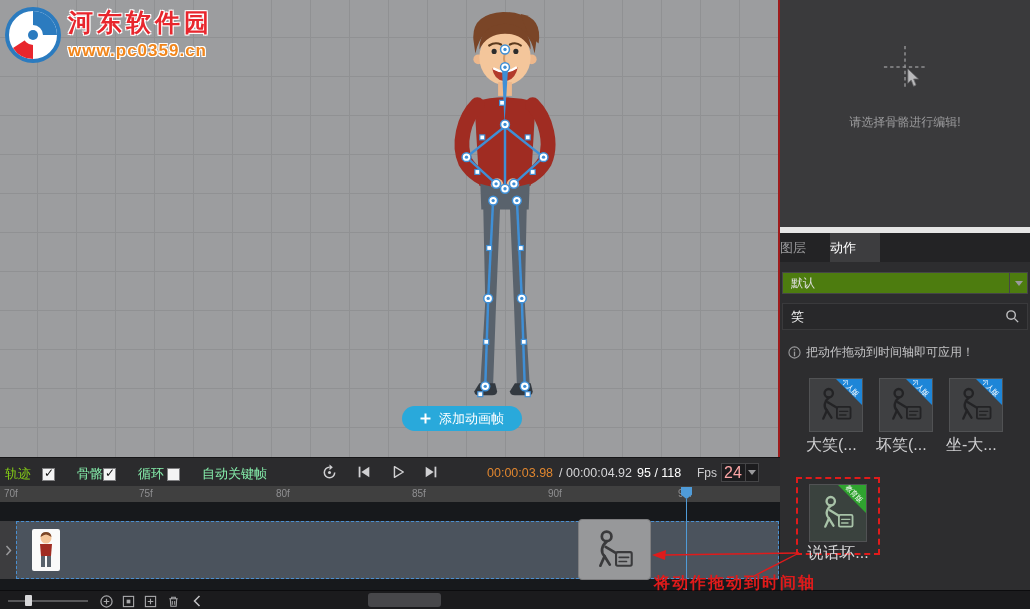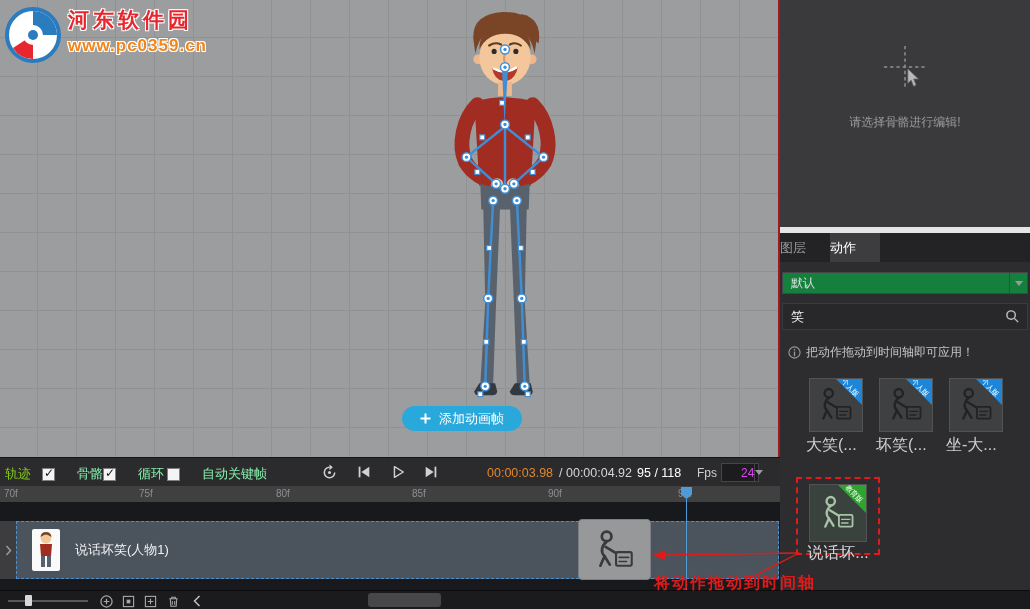--- a/index.html
+++ b/index.html
@@ -8,21 +8,21 @@
        font-family:"Liberation Sans","DejaVu Sans",sans-serif;-webkit-font-smoothing:antialiased}
 
   
   .stage{position:absolute;left:0;top:0;width:780px;height:457px;background-color:#9c9d9f;
          background-image:linear-gradient(to right,#909193 1px,transparent 1px),
                           linear-gradient(to bottom,#909193 1px,transparent 1px);
          background-size:39px 39px;background-position:-2px -2px}
   .panel-divider{position:absolute;left:778px;top:0;width:2px;height:457px;background:#9e1b1b;z-index:4}
 
   .watermark{position:absolute;left:4px;top:6px;display:flex;align-items:flex-start;gap:6px;z-index:5}
-  .wm-text .site-name{font-size:21px;font-weight:bold;color:#e8262d;letter-spacing:4px;
+  .wm-text .site-name{font-size:25px;font-weight:bold;color:#e8262d;letter-spacing:4px;
       text-shadow:-1px -1px 0 #fff,1px -1px 0 #fff,-1px 1px 0 #fff,1px 1px 0 #fff}
   .wm-text .site-url{font-size:17px;font-weight:bold;color:#f1861c;letter-spacing:1px;margin-top:2px;
       text-shadow:-1px -1px 0 #fff,1px -1px 0 #fff,-1px 1px 0 #fff,1px 1px 0 #fff}
 
   .character{position:absolute;left:425px;top:6px;width:160px;height:405px}
   .jt{fill:#fff;stroke:#3f8fd6;stroke-width:1.5}
   .jd{fill:#3f8fd6}
   .sq{fill:#fff;stroke:#3f8fd6;stroke-width:1.2}
   .bone{stroke:#3f8fd6;stroke-width:2.5}
 
@@ -33,21 +33,21 @@
   
   .right-panel{position:absolute;left:780px;top:0;width:250px;height:609px;background:#2d2d2f}
   .preview{position:absolute;left:0;top:0;width:250px;height:233px;background:#3a3a3c;border-bottom:6px solid #e5e5e5}
   .crosshair{position:absolute;left:102px;top:44px}
   .preview-hint{position:absolute;left:0;top:114px;width:250px;text-align:center;font-size:12px;color:#9b9b9d}
 
   .tabs{position:absolute;left:0;top:233px;width:250px;height:29px;background:#232325;display:flex}
   .tab{width:50px;height:29px;line-height:29px;font-size:13px;color:#9a9a9c;cursor:pointer}
   .tab.active{background:#3d3d3f;color:#fff}
 
-  .dropdown{position:absolute;left:2px;top:272px;width:246px;height:22px;background:#15803d;border:1px solid #454547;
+  .dropdown{position:absolute;left:2px;top:272px;width:246px;height:22px;background:#4d7c0f;border:1px solid #454547;
             display:flex;align-items:center;cursor:pointer}
   .dropdown .dd-value{font-size:12px;color:#e0e0e0;padding-left:8px;flex:1}
   .dd-caret-box{width:18px;height:100%;border-left:1px solid #454547;display:flex;align-items:center;justify-content:center}
   .caret-down{width:0;height:0;border-left:4px solid transparent;border-right:4px solid transparent;border-top:5px solid #9a9a9c}
 
   .search-box{position:absolute;left:2px;top:303px;width:246px;height:27px;background:#28282a;border:1px solid #3a3a3c;
               display:flex;align-items:center}
   .search-box input{flex:1;background:transparent;border:none;outline:none;color:#f0f0f0;font-size:13px;padding:0 8px;font-family:inherit}
   .search-icon{margin-right:7px;display:flex}
 
@@ -80,21 +80,21 @@
   .tbtn{position:absolute;top:4px;width:22px;height:20px;background:transparent;border:none;display:flex;
         align-items:center;justify-content:center;cursor:pointer}
   .b-loop{left:318px}.b-back{left:353px}.b-play{left:387px}.b-fwd{left:420px}
   .time-wrap{position:absolute;left:487px;top:8px;font-size:12.5px;display:flex;gap:6px}
   .cur-time{color:#e0862f}
   .tot-time{color:#d6d6d8}
   .frame-counter{position:absolute;left:637px;top:8px;font-size:12.5px;color:#fff}
   .fps-label{position:absolute;left:697px;top:8px;font-size:12px;color:#cfcfd1}
   .fps-select{position:absolute;left:721px;top:5px;width:38px;height:19px;background:#1c1c1e;border:1px solid #454547;
               display:flex;align-items:center;cursor:pointer}
-  .fps-select .fps-value{flex:1;font-size:12px;color:#d946ef;padding-left:19px}
+  .fps-select .fps-value{flex:1;font-size:16px;color:#fca5a5;padding-left:2px}
   .fps-select .dd-caret-box{width:13px}
 
   
   .ruler{position:absolute;left:0;top:486px;width:780px;height:16px;background:#404040}
   .rmark{position:absolute;top:2px;font-size:10px;color:#8f8f91}
   .rm0{left:4px}.rm1{left:139px}.rm2{left:276px}.rm3{left:412px}.rm4{left:548px}.rm5{left:678px}
   .playhead{position:absolute;left:681px;top:487px;width:11px;height:12px;background:#4f9bd8;z-index:6;cursor:ew-resize;
             clip-path:polygon(0 0,100% 0,100% 65%,50% 100%,0 65%)}
   .playhead-line{position:absolute;left:686px;top:499px;width:1px;height:91px;background:#4f9bd8;z-index:6}
 
@@ -406,21 +406,20 @@
     <div class="clip">
       <div class="clip-thumb">
         <svg width="28" height="42" viewBox="0 0 28 42">
           <circle cx="14" cy="9" r="5.5" fill="#f4c69b"></circle>
           <path d="M8.5 8 Q9 3 14 3 Q19 3 19.5 8 Q16 5.5 14 5.5 Q12 5.5 8.5 8 Z" fill="#7a4527"></path>
           <path d="M8 15 h12 l-1 12 h-10 z" fill="#a02c22"></path>
           <rect x="9" y="27" width="4" height="11" fill="#59626c"></rect>
           <rect x="15" y="27" width="4" height="11" fill="#59626c"></rect>
         </svg>
       </div>
-      <span class="clip-label">说话坏笑(人物1)</span>
     </div>
     <div class="ghost">
       <svg>
           <use href="#fig"></use>
         </svg>
     </div>
   </div>
 
   <div class="bottom-bar">
     <div class="slider-track"></div>

